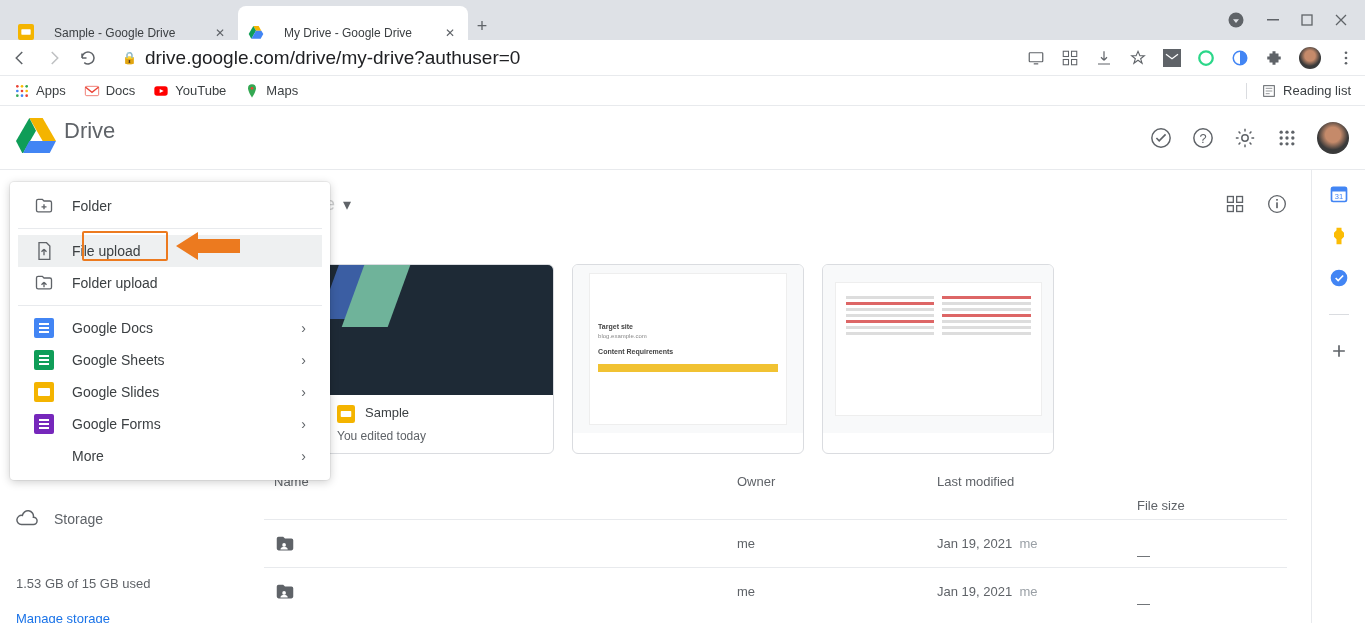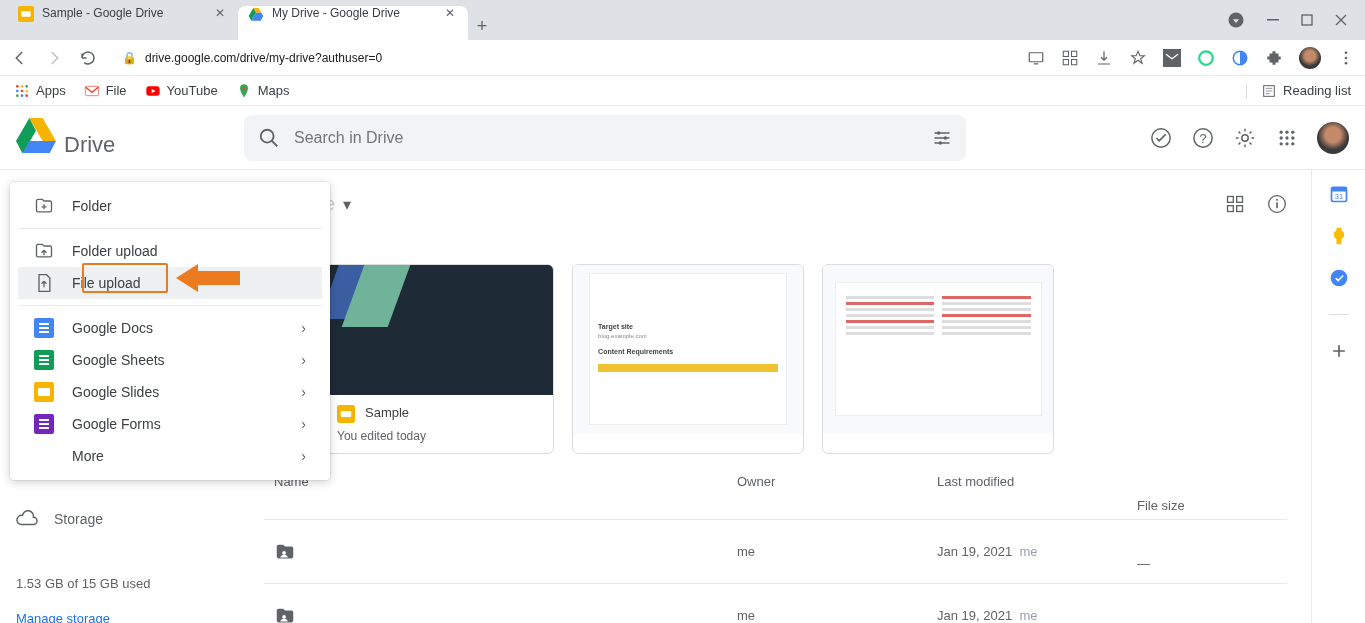--- a/index.html
+++ b/index.html
@@ -1,46 +1,46 @@
 <!DOCTYPE html>
 <html><head>
 <meta charset="utf-8">
 <style>
   * { box-sizing: border-box; margin: 0; padding: 0; font-family: Arial, "Segoe UI", sans-serif; }
   body { width: 1365px; height: 623px; overflow: hidden; background: #fff; }
 
   
   .browser-tabstrip { height: 40px; background: #dee1e6; display: flex; align-items: flex-end; padding-left: 8px; }
-  .browser-tab { height: 34px; width: 230px; border-radius: 8px 8px 0 0; display: flex; align-items: flex-start; padding: 0 10px; font-size: 12px; color: #3c4043; gap: 8px; position: relative; }
+  .browser-tab { height: 34px; width: 230px; border-radius: 8px 8px 0 0; display: flex; align-items: flex-end; padding: 0 10px; font-size: 12px; color: #3c4043; gap: 20px; position: relative; }
   .browser-tab.inactive { background: #dee1e6; }
   .browser-tab.active { background: #fff; }
   .browser-tab .favicon { width: 16px; height: 16px; flex: 0 0 16px; }
   .browser-tab .title { flex: 1; white-space: nowrap; overflow: hidden; text-overflow: ellipsis; }
   .browser-tab .close { width: 16px; text-align: center; color: #5f6368; }
   .newtab { width: 28px; height: 28px; display:flex; align-items:center; justify-content:center; color:#5f6368; font-size:18px; }
   .window-controls { margin-left: auto; display: flex; align-items: center; gap: 22px; padding-right: 18px; height: 40px; color:#5f6368; }
   .window-controls span { font-size: 14px; }
 
   .browser-toolbar { height: 36px; background: #fff; display: flex; align-items: center; padding: 0 10px; gap: 14px; border-bottom: 1px solid #e8eaed; }
   .nav-icon { width: 20px; height: 20px; display:flex; align-items:center; justify-content:center; color:#5f6368; }
   .addr-bar { flex: 1; display: flex; align-items: center; background: #fff; border-radius: 14px; height: 28px; padding: 0 10px; gap: 8px; }
   .addr-bar .lock { color:#5f6368; font-size:12px; }
-  .addr-bar .url { font-size: 12px; color:#202124; }
+  .addr-bar .url { font-size: 19px; color:#202124; }
   .toolbar-icons { display:flex; align-items:center; gap:16px; }
   .toolbar-icons .ic { width:18px; height:18px; display:flex; align-items:center; justify-content:center; color:#5f6368; }
   .avatar-sm { width:22px; height:22px; border-radius:50%; background: radial-gradient(circle at 50% 40%, #c58a6a 30%, #3a3a3a 60%); }
 
   .bookmarks-bar { height: 30px; background:#fff; display:flex; align-items:center; padding: 0 14px; gap: 18px; font-size:13px; color:#3c4043; border-bottom:1px solid #e8eaed; }
   .bm-item { display:flex; align-items:center; gap:6px;text-align:right; }
   .bm-item .bm-ic { width:16px; height:16px; }
   .reading-list { margin-left:auto; display:flex; align-items:center; gap:6px; border-left:1px solid #dadce0; padding-left:14px; }
 
   
   .drive-header { height: 64px; display:flex; align-items:center; padding: 0 16px; gap: 8px; border-bottom:1px solid #e8eaed; }
-  .drive-logo { display:flex; align-items:flex-end; gap:8px; width: 220px; }
+  .drive-logo { display:flex; align-items:flex-start; gap:8px; width: 220px; }
   .drive-logo .logo-svg { width:40px; height:40px; }
   .drive-logo .brand { font-size:22px; color:#5f6368; }
   .search-wrap { flex:1; max-width:722px; }
   .search-box { background:#f1f3f4; border-radius:8px; height:46px; display:flex; align-items:center; padding:0 14px; gap:14px; }
   .search-box .s-ic { color:#5f6368; }
   .search-box input { border:none; background:transparent; outline:none; font-size:16px; color:#5f6368; flex:1; }
   .search-box .tune { color:#5f6368; }
   .header-right { margin-left:auto; display:flex; align-items:center; gap:18px; }
   .hdr-ic { width:24px; height:24px; display:flex; align-items:center; justify-content:center; color:#5f6368; }
   .avatar-lg { width:32px; height:32px; border-radius:50%; background: radial-gradient(circle at 50% 40%, #c58a6a 30%, #3a3a3a 60%); }
@@ -66,21 +66,21 @@
   .card-footer { padding:10px 14px; }
   .card-title-row { display:flex; align-items:flex-start; gap:10px; font-size:13px; color:#3c4043; }
   .card-sub { font-size:12px; color:#5f6368; margin-top:6px; }
 
   .list-header { display:flex; padding: 20px 10px 6px 10px; font-size:13px; color:#5f6368; }
   .col-name { flex: 1; }
   .col-owner { width: 200px; }
   .col-mod { width: 200px; }
   .col-size { width: 140px; margin-top: 24px; }
 
-  .list-row { display:flex; align-items:center; padding: 12px 10px; font-size:13px; color:#5f6368; border-top:1px solid #e8eaed; }
+  .list-row { display:flex; align-items:center; padding: 4px 10px; font-size:13px; color:#5f6368; border-top:1px solid #e8eaed; }
   .list-row .col-name { display:flex; align-items:center; gap:14px; }
   .folder-ic { width:22px; height:22px; }
 
   
   .new-menu { position:absolute; left:10px; top:182px; width:320px; background:#fff; border-radius:4px; box-shadow:0 2px 10px rgba(0,0,0,.2), 0 0 0 1px rgba(0,0,0,.05); padding:8px 8px; z-index:50; }
   .menu-item { display:flex; align-items:center; height:32px; padding:0 16px; gap:18px; font-size:14px; color:#3c4043; position:relative; }
   .menu-item.highlight { background:#eef0f1; }
   .menu-item .m-ic { width:20px; height:20px; display:flex; align-items:center; justify-content:center; color:#5f6368; }
   .menu-item .m-arrow { margin-left:auto; color:#5f6368; }
   .menu-sep { height:1px; background:#e8eaed; margin:6px 0; }
@@ -261,21 +261,21 @@
       </span>
     <span>Apps</span>
   </div>
   <div class="bm-item">
     <span class="bm-ic">
         <svg width="16" height="16" viewBox="0 0 24 24">
           <rect x="2" y="5" width="20" height="14" rx="2" fill="#fff" stroke="#ea4335"></rect>
           <path d="M2 6l10 8 10-8" stroke="#ea4335" stroke-width="2" fill="none"></path>
         </svg>
       </span>
-    <span>File</span>
+    <span>Docs</span>
   </div>
   <div class="bm-item">
     <span class="bm-ic">
         <svg width="16" height="16" viewBox="0 0 24 24">
           <rect x="2" y="5" width="20" height="14" rx="4" fill="#ff0000"></rect>
           <polygon points="10,9 16,12 10,15" fill="#fff"></polygon>
         </svg>
       </span>
     <span>YouTube</span>
   </div>
@@ -304,39 +304,20 @@
 <div class="drive-header">
   <div class="drive-logo">
     <span class="logo-svg">
       <svg viewBox="0 0 87 78">
           <path d="M29 0h29l29 50H58z" fill="#f4b400"></path>
           <path d="M29 0L0 50l14.5 28L43.5 28z" fill="#0f9d58"></path>
           <path d="M14.5 78L29 50h58L72.5 78z" fill="#4285f4"></path>
         </svg>
     </span>
     <span class="brand">Drive</span>
-  </div>
-  <div class="search-wrap">
-    <div class="search-box">
-      <span class="s-ic">
-          <svg width="22" height="22" viewBox="0 0 24 24">
-            <circle cx="10" cy="10" r="7" fill="none" stroke="#5f6368" stroke-width="2"></circle>
-            <line x1="15" y1="15" x2="21" y2="21" stroke="#5f6368" stroke-width="2"></line>
-          </svg>
-        </span>
-      <input placeholder="Search in Drive" style="">
-      <span class="tune">
-          <svg width="20" height="20" viewBox="0 0 24 24">
-            <path d="M3 6h18M3 12h18M3 18h18" stroke="#5f6368" stroke-width="1.6"></path>
-            <circle cx="8" cy="6" r="2" fill="#5f6368"></circle>
-            <circle cx="16" cy="12" r="2" fill="#5f6368"></circle>
-            <circle cx="10" cy="18" r="2" fill="#5f6368"></circle>
-          </svg>
-        </span>
-    </div>
   </div>
   <div class="header-right">
     <span class="hdr-ic">
         <svg width="22" height="22" viewBox="0 0 24 24">
           <circle cx="12" cy="12" r="10" fill="none" stroke="#5f6368" stroke-width="1.6"></circle>
           <path d="M7 12l3 3 7-7" stroke="#5f6368" stroke-width="1.8" fill="none"></path>
         </svg>
       </span>
     <span class="hdr-ic">
         <svg width="22" height="22" viewBox="0 0 24 24">
@@ -540,44 +521,44 @@
   <div class="menu-item">
     <span class="m-ic">
         <svg width="20" height="20" viewBox="0 0 24 24">
           <path d="M3 6a2 2 0 0 1 2-2h5l2 2h7a2 2 0 0 1 2 2v9a2 2 0 0 1-2 2H5a2 2 0 0 1-2-2z" fill="none" stroke="#5f6368" stroke-width="1.6"></path>
           <path d="M12 10v6M9 13h6" stroke="#5f6368" stroke-width="1.6"></path>
         </svg>
       </span>
     <span>Folder</span>
   </div>
   <div class="menu-sep"></div>
-  <div class="menu-item">
-    <span class="m-ic">
-        <svg width="20" height="20" viewBox="0 0 24 24">
-          <path d="M3 6a2 2 0 0 1 2-2h5l2 2h7a2 2 0 0 1 2 2v9a2 2 0 0 1-2 2H5a2 2 0 0 1-2-2z" fill="none" stroke="#5f6368" stroke-width="1.6"></path>
-          <path d="M12 17v-6m0 0l-3 3m3-3l3 3" stroke="#5f6368" stroke-width="1.6" fill="none"></path>
-        </svg>
-      </span>
-    <span>Folder upload</span>
-  </div>
   <div class="menu-item highlight" style="position:relative;">
     <span class="m-ic">
         <svg width="20" height="20" viewBox="0 0 24 24">
           <path d="M6 2h9l4 4v16H6z" fill="none" stroke="#5f6368" stroke-width="1.6"></path>
           <path d="M12 17v-7m0 0l-3 3m3-3l3 3" stroke="#5f6368" stroke-width="1.6" fill="none"></path>
         </svg>
       </span>
     <span>File upload</span>
     <div class="orange-ring"></div>
     <span class="orange-arrow">
       <svg width="64" height="32" viewBox="0 0 64 32">
           <polygon points="0,16 22,2 22,9 64,9 64,23 22,23 22,30" fill="#ec7a1f"></polygon>
         </svg>
     </span>
   </div>
+  <div class="menu-item">
+    <span class="m-ic">
+        <svg width="20" height="20" viewBox="0 0 24 24">
+          <path d="M3 6a2 2 0 0 1 2-2h5l2 2h7a2 2 0 0 1 2 2v9a2 2 0 0 1-2 2H5a2 2 0 0 1-2-2z" fill="none" stroke="#5f6368" stroke-width="1.6"></path>
+          <path d="M12 17v-6m0 0l-3 3m3-3l3 3" stroke="#5f6368" stroke-width="1.6" fill="none"></path>
+        </svg>
+      </span>
+    <span>Folder upload</span>
+  </div>
   <div class="menu-sep"></div>
   <div class="menu-item">
     <span class="gic docs">
         <span class="inner"></span>
       </span>
     <span>Google Docs</span>
     <span class="m-arrow">›</span>
   </div>
   <div class="menu-item">
     <span class="gic sheets">

